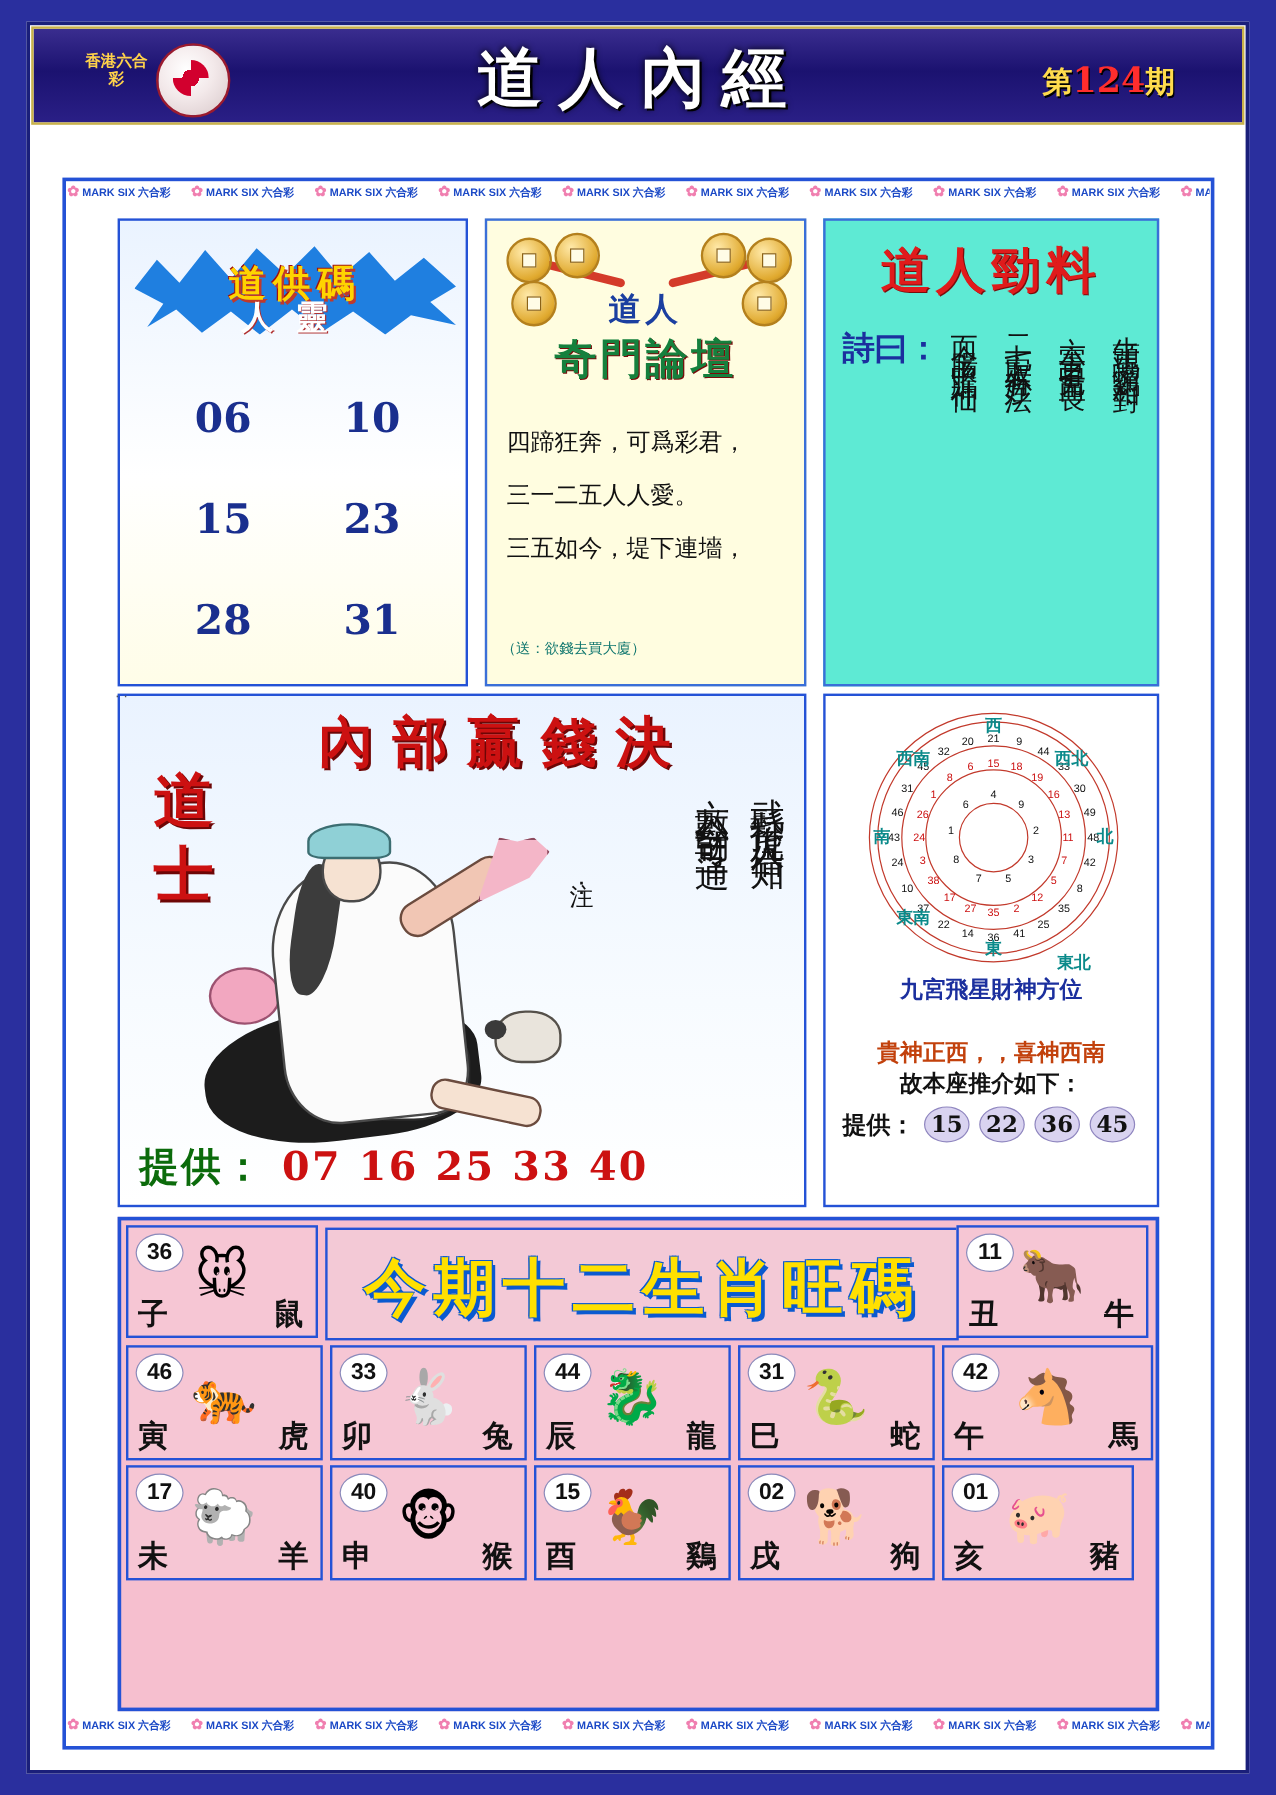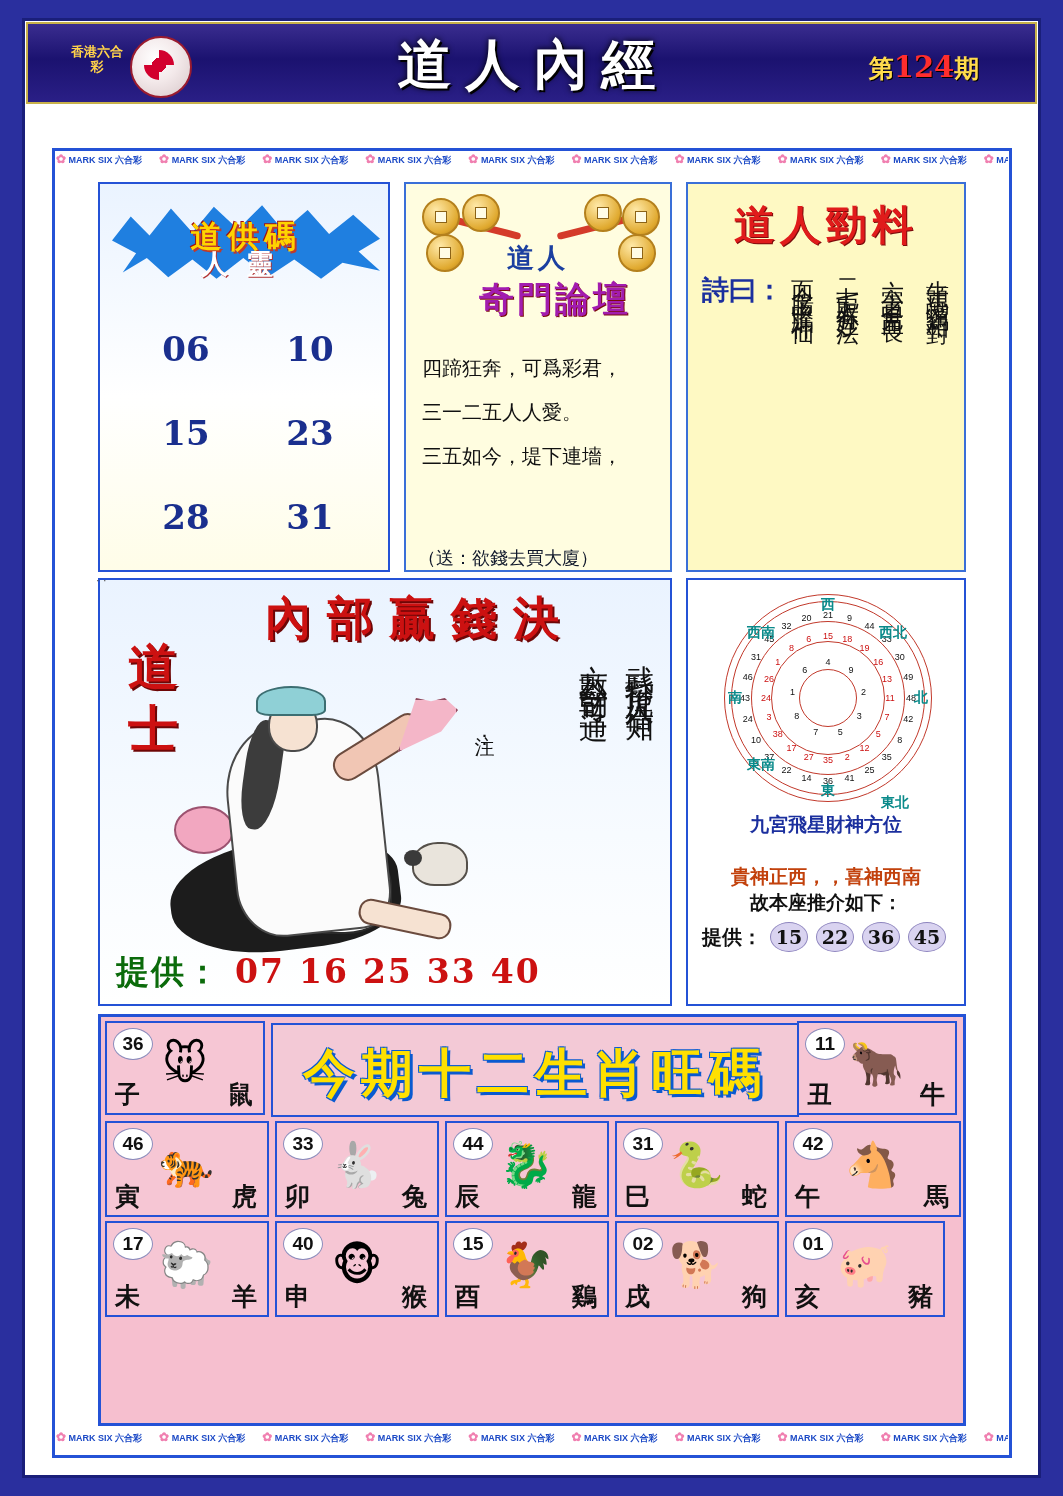--- a/index.html
+++ b/index.html
@@ -154,39 +154,38 @@
     position:absolute;height:7px;background:#d43b2a;border-radius:4px;
   }
   .mid-t1{
     position:absolute;left:0;top:56px;width:264px;text-align:center;
     font-family:"DejaVu Serif","Liberation Serif",serif;
     font-size:27px;font-weight:bold;color:#1b3fa0;letter-spacing:4px;
   }
   .mid-t2{
     position:absolute;left:0;top:92px;width:264px;text-align:center;
     font-family:"DejaVu Serif","Liberation Serif",serif;
-    font-size:35px;font-weight:bold;color:#a21caf;letter-spacing:3px;
+    font-size:35px;font-weight:bold;color:#15803d;letter-spacing:3px;
     text-shadow:1px 1px 0 #7a0b0b;
-    padding-left:17px;
   }
   .mid-lines{
     position:absolute;left:16px;top:162px;width:236px;
     font-family:"DejaVu Serif","Liberation Serif",serif;
     font-size:20px;color:#111;line-height:44px;
   }
   .mid-note{
-    position:absolute;left:12px;top:362px;width:244px;
-    font-family:"DejaVu Serif","Liberation Serif",serif;
-    font-size:18px;color:#0f172a;
+    position:absolute;left:12px;top:348px;width:244px;
+    font-family:"DejaVu Serif","Liberation Serif",serif;
+    font-size:12px;color:#0f766e;
   }
   
   .p-right{
     left:604px;top:6px;width:280px;height:390px;
     border:2px solid #3a6fd8;
-    background:#fef9c3;
+    background:#5eead4;
   }
   .pr-title{
     position:absolute;left:0;top:14px;width:276px;text-align:center;
     font-family:"DejaVu Serif","Liberation Serif",serif;
     font-size:41px;font-weight:bold;color:#e01b1b;letter-spacing:5px;
     text-shadow:1px 1px 0 #7b0c0c;
   }
   .pr-shi{
     position:absolute;left:14px;top:88px;
     font-family:"DejaVu Serif","Liberation Serif",serif;

